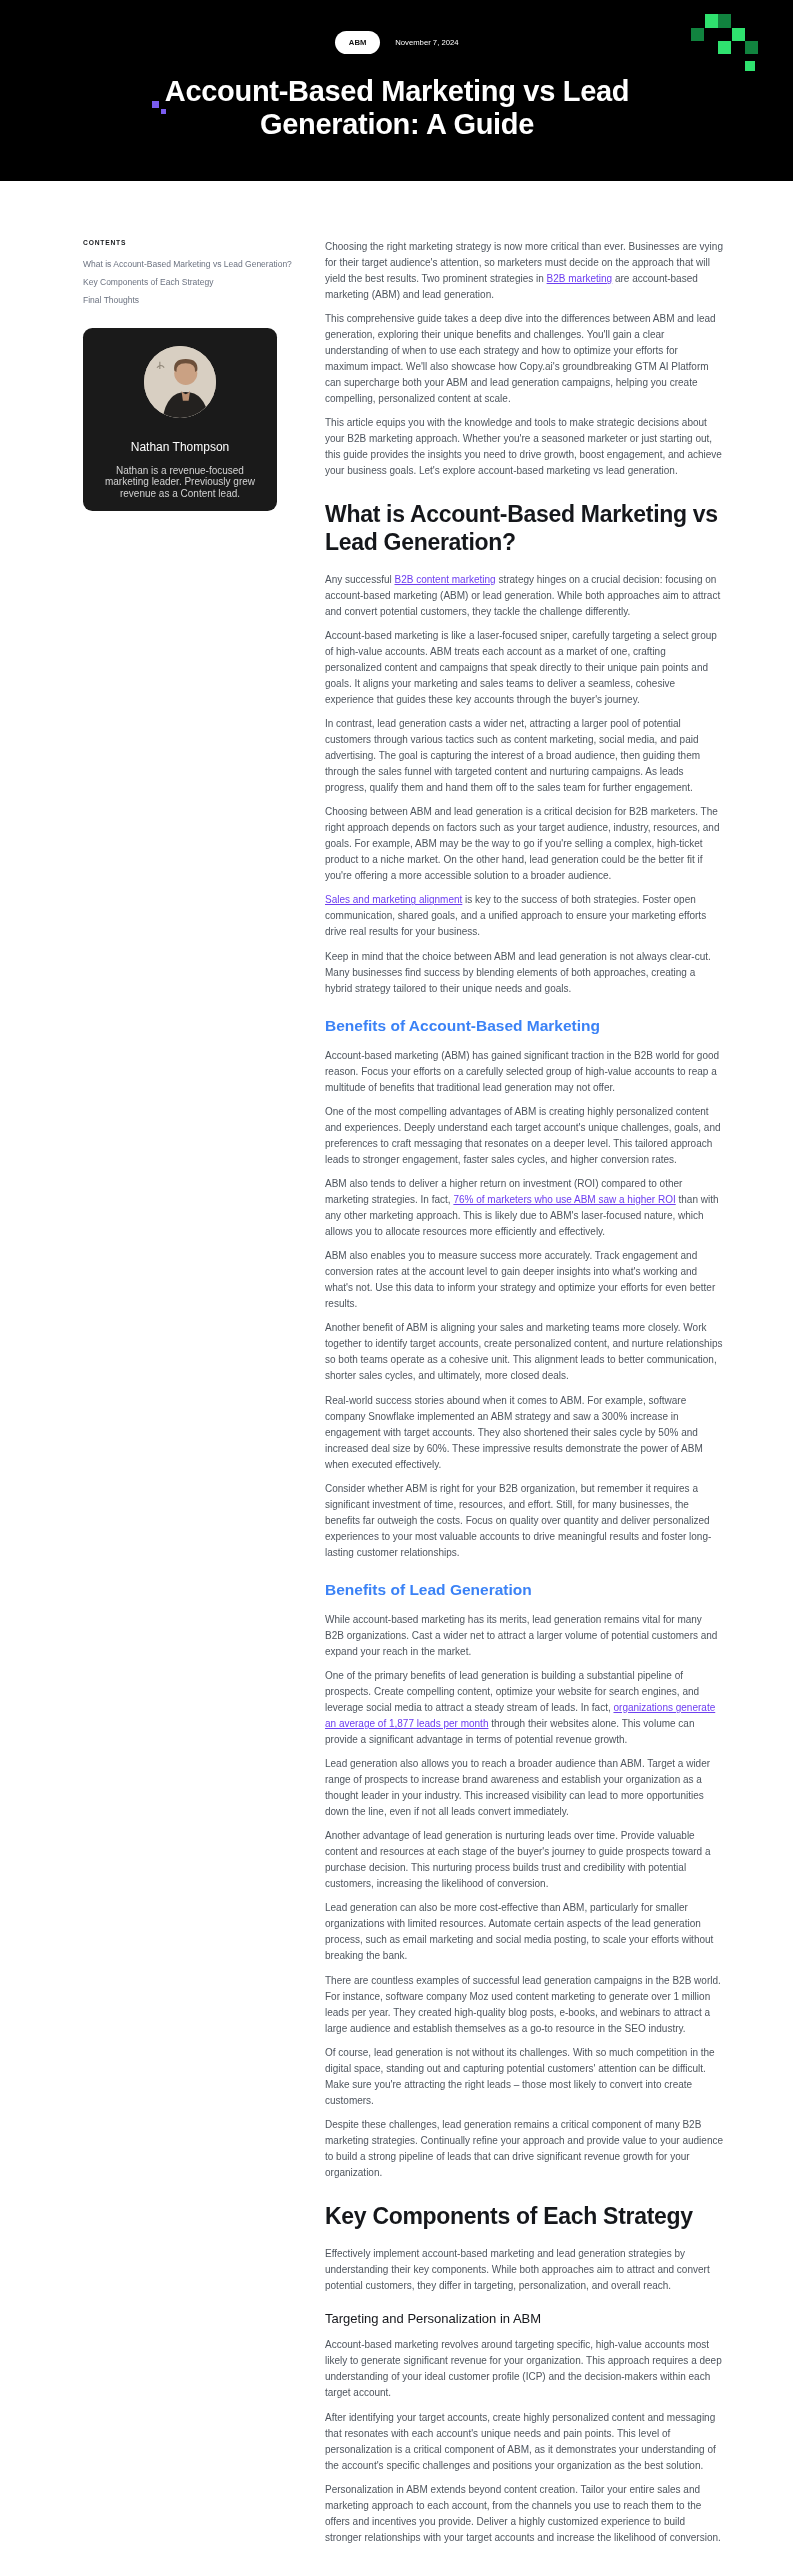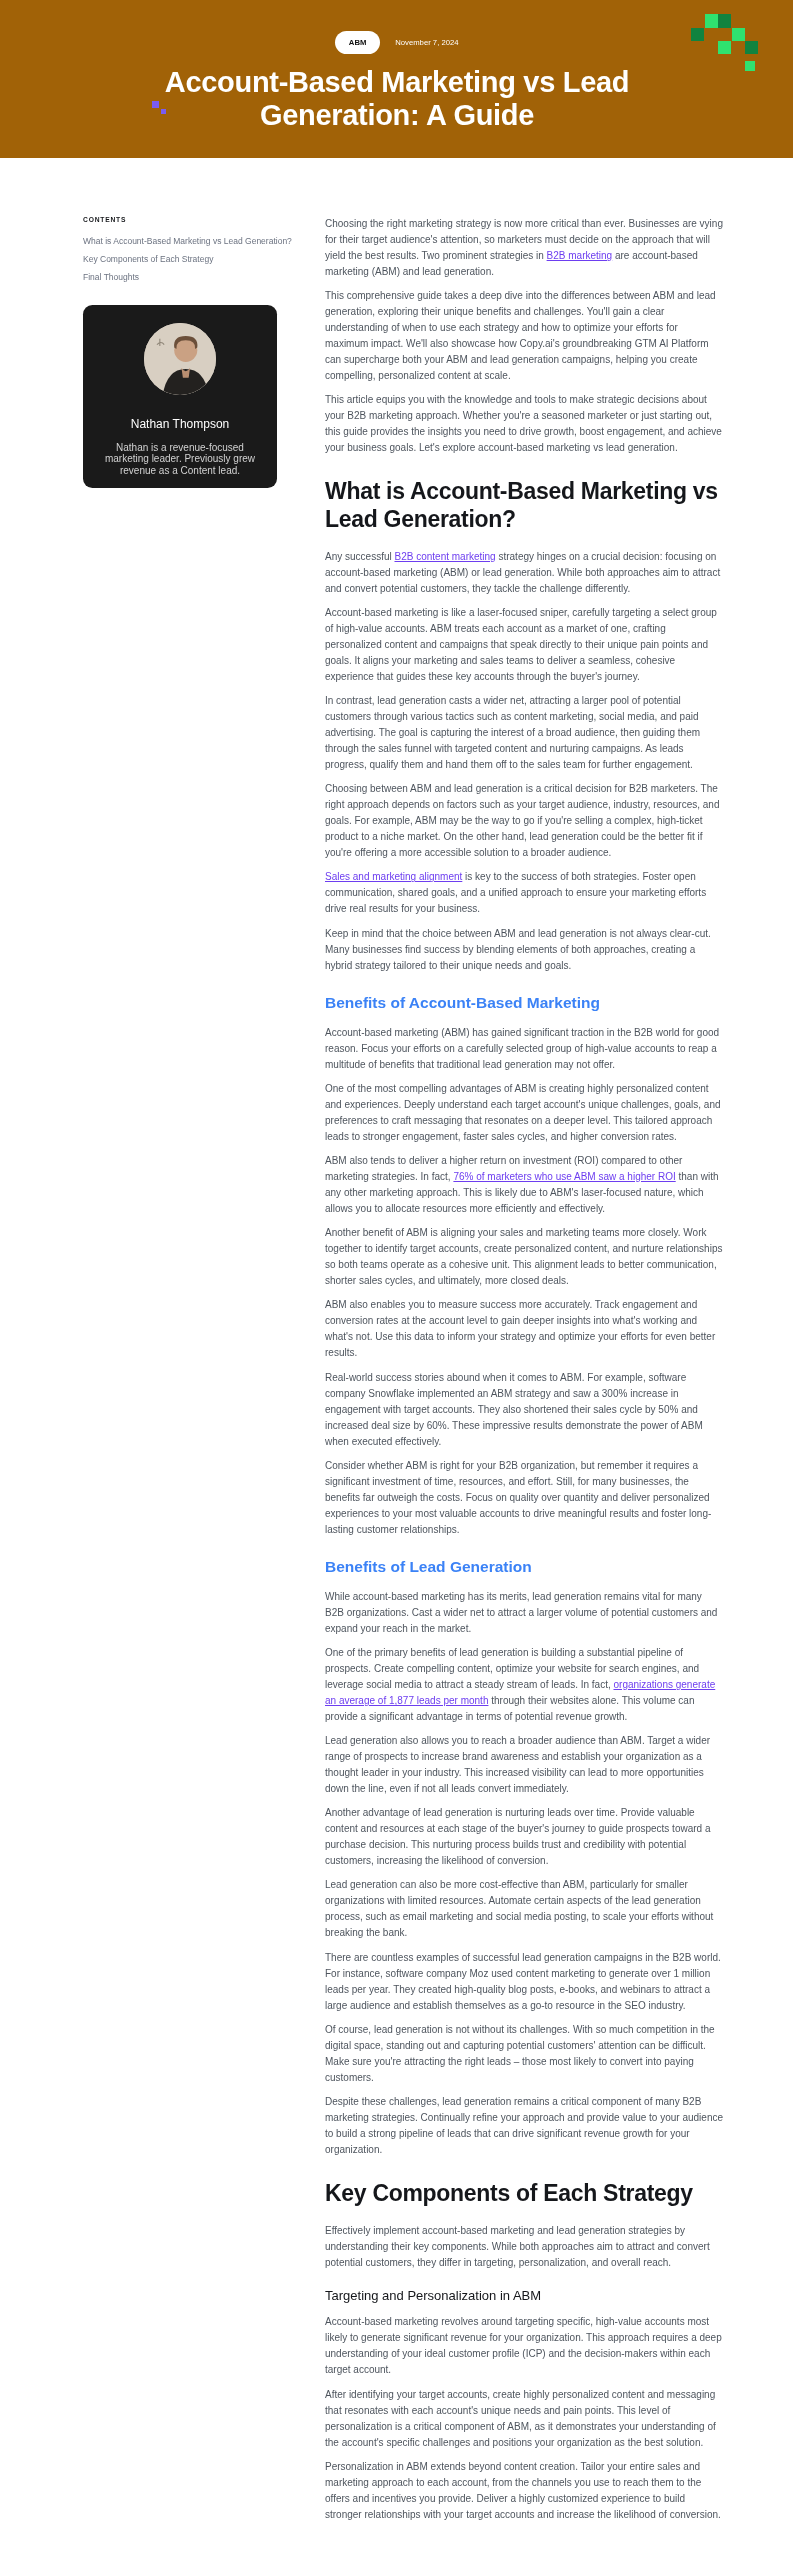--- a/index.html
+++ b/index.html
@@ -1,25 +1,25 @@
 <!DOCTYPE html>
 <html style="font-size:8.2px"><head>
 <meta charset="utf-8">
 <style>
   * { margin:0; padding:0; box-sizing:border-box; }
   html,body { background:#ffffff; }
   body { width:794px; margin:0 auto; font-family:"Liberation Sans", sans-serif; color:#4e555e; }
 
   
-  .hero { position:relative; background:#a16207; height:158px; padding-top:23px; overflow:hidden; }
+  .hero { position:relative; background:#000000; height:181px; padding-top:23px; overflow:hidden; }
   .hero-inner { display:flex; flex-direction:column; align-items:center; }
   .meta-row { display:flex; align-items:center; gap:15.5px; margin-top:8.2px; }
   .tag-pill { background:#ffffff; color:#111111; font-size:7.7px; font-weight:bold; border-radius:515px; padding:6.7px 13.4px; }
   .hero-date { color:#ffffff; font-size:7.7px; font-weight:normal; }
-  .hero-title { margin-top:12px; color:#ffffff; font-size:29px; font-weight:800; letter-spacing:-0.3px; line-height:1.16; text-align:center; max-width:505px; }
+  .hero-title { margin-top:21px; color:#ffffff; font-size:29px; font-weight:800; letter-spacing:-0.3px; line-height:1.16; text-align:center; max-width:505px; }
   .px { position:absolute; }
   .px.g1 { background:#2fe26f; } .px.g2 { background:#11833f; } .px.pu { background:#7a5cf0; }
 
   
   .page { display:flex; padding:58px 72px 0 83px; gap:36px; }
   .side { width:206px; flex:0 0 206px; }
   .contents-label { font-size:6.7px; font-weight:bold; letter-spacing:0.12em; color:#16181c; margin-bottom:13.4px; }
   .toc a { display:block; color:#6b7280; text-decoration:none; font-size:8.5px; margin-bottom:7.7px; white-space:nowrap; }
 
   .author-card { width:194px; height:183px; background:#1a1a1a; border-radius:9.3px; margin-top:23px; padding:18.5px 13.4px 0; text-align:center; overflow:hidden; }
@@ -92,32 +92,32 @@
       <p>Any successful <a class="inline" href="#">B2B content marketing</a> strategy hinges on a crucial decision: focusing on account-based marketing (ABM) or lead generation. While both approaches aim to attract and convert potential customers, they tackle the challenge differently.</p>
       <p>Account-based marketing is like a laser-focused sniper, carefully targeting a select group of high-value accounts. ABM treats each account as a market of one, crafting personalized content and campaigns that speak directly to their unique pain points and goals. It aligns your marketing and sales teams to deliver a seamless, cohesive experience that guides these key accounts through the buyer's journey.</p>
       <p>In contrast, lead generation casts a wider net, attracting a larger pool of potential customers through various tactics such as content marketing, social media, and paid advertising. The goal is capturing the interest of a broad audience, then guiding them through the sales funnel with targeted content and nurturing campaigns. As leads progress, qualify them and hand them off to the sales team for further engagement.</p>
       <p>Choosing between ABM and lead generation is a critical decision for B2B marketers. The right approach depends on factors such as your target audience, industry, resources, and goals. For example, ABM may be the way to go if you're selling a complex, high-ticket product to a niche market. On the other hand, lead generation could be the better fit if you're offering a more accessible solution to a broader audience.</p>
       <p><a class="inline" href="#">Sales and marketing alignment</a> is key to the success of both strategies. Foster open communication, shared goals, and a unified approach to ensure your marketing efforts drive real results for your business.</p>
       <p>Keep in mind that the choice between ABM and lead generation is not always clear-cut. Many businesses find success by blending elements of both approaches, creating a hybrid strategy tailored to their unique needs and goals.</p>
       <h3>Benefits of Account-Based Marketing</h3>
       <p>Account-based marketing (ABM) has gained significant traction in the B2B world for good reason. Focus your efforts on a carefully selected group of high-value accounts to reap a multitude of benefits that traditional lead generation may not offer.</p>
       <p>One of the most compelling advantages of ABM is creating highly personalized content and experiences. Deeply understand each target account's unique challenges, goals, and preferences to craft messaging that resonates on a deeper level. This tailored approach leads to stronger engagement, faster sales cycles, and higher conversion rates.</p>
       <p>ABM also tends to deliver a higher return on investment (ROI) compared to other marketing strategies. In fact, <a class="inline" href="#">76% of marketers who use ABM saw a higher ROI</a> than with any other marketing approach. This is likely due to ABM's laser-focused nature, which allows you to allocate resources more efficiently and effectively.</p>
+      <p>ABM also enables you to measure success more accurately. Track engagement and conversion rates at the account level to gain deeper insights into what's working and what's not. Use this data to inform your strategy and optimize your efforts for even better results.</p>
       <p>Another benefit of ABM is aligning your sales and marketing teams more closely. Work together to identify target accounts, create personalized content, and nurture relationships so both teams operate as a cohesive unit. This alignment leads to better communication, shorter sales cycles, and ultimately, more closed deals.</p>
-      <p>ABM also enables you to measure success more accurately. Track engagement and conversion rates at the account level to gain deeper insights into what's working and what's not. Use this data to inform your strategy and optimize your efforts for even better results.</p>
       <p>Real-world success stories abound when it comes to ABM. For example, software company Snowflake implemented an ABM strategy and saw a 300% increase in engagement with target accounts. They also shortened their sales cycle by 50% and increased deal size by 60%. These impressive results demonstrate the power of ABM when executed effectively.</p>
       <p>Consider whether ABM is right for your B2B organization, but remember it requires a significant investment of time, resources, and effort. Still, for many businesses, the benefits far outweigh the costs. Focus on quality over quantity and deliver personalized experiences to your most valuable accounts to drive meaningful results and foster long-lasting customer relationships.</p>
       <h3>Benefits of Lead Generation</h3>
       <p>While account-based marketing has its merits, lead generation remains vital for many B2B organizations. Cast a wider net to attract a larger volume of potential customers and expand your reach in the market.</p>
       <p>One of the primary benefits of lead generation is building a substantial pipeline of prospects. Create compelling content, optimize your website for search engines, and leverage social media to attract a steady stream of leads. In fact, <a class="inline" href="#">organizations generate an average of 1,877 leads per month</a> through their websites alone. This volume can provide a significant advantage in terms of potential revenue growth.</p>
       <p>Lead generation also allows you to reach a broader audience than ABM. Target a wider range of prospects to increase brand awareness and establish your organization as a thought leader in your industry. This increased visibility can lead to more opportunities down the line, even if not all leads convert immediately.</p>
       <p>Another advantage of lead generation is nurturing leads over time. Provide valuable content and resources at each stage of the buyer's journey to guide prospects toward a purchase decision. This nurturing process builds trust and credibility with potential customers, increasing the likelihood of conversion.</p>
       <p>Lead generation can also be more cost-effective than ABM, particularly for smaller organizations with limited resources. Automate certain aspects of the lead generation process, such as email marketing and social media posting, to scale your efforts without breaking the bank.</p>
       <p>There are countless examples of successful lead generation campaigns in the B2B world. For instance, software company Moz used content marketing to generate over 1 million leads per year. They created high-quality blog posts, e-books, and webinars to attract a large audience and establish themselves as a go-to resource in the SEO industry.</p>
-      <p>Of course, lead generation is not without its challenges. With so much competition in the digital space, standing out and capturing potential customers' attention can be difficult. Make sure you're attracting the right leads – those most likely to convert into paying customers.</p>
+      <p>Of course, lead generation is not without its challenges. With so much competition in the digital space, standing out and capturing potential customers' attention can be difficult. Make sure you're attracting the right leads – those most likely to convert into create customers.</p>
       <p>Despite these challenges, lead generation remains a critical component of many B2B marketing strategies. Continually refine your approach and provide value to your audience to build a strong pipeline of leads that can drive significant revenue growth for your organization.</p>
       <h2>Key Components of Each Strategy</h2>
       <p>Effectively implement account-based marketing and lead generation strategies by understanding their key components. While both approaches aim to attract and convert potential customers, they differ in targeting, personalization, and overall reach.</p>
       <h4>Targeting and Personalization in ABM</h4>
       <p>Account-based marketing revolves around targeting specific, high-value accounts most likely to generate significant revenue for your organization. This approach requires a deep understanding of your ideal customer profile (ICP) and the decision-makers within each target account.</p>
       <p>After identifying your target accounts, create highly personalized content and messaging that resonates with each account's unique needs and pain points. This level of personalization is a critical component of ABM, as it demonstrates your understanding of the account's specific challenges and positions your organization as the best solution.</p>
       <p>Personalization in ABM extends beyond content creation. Tailor your entire sales and marketing approach to each account, from the channels you use to reach them to the offers and incentives you provide. Deliver a highly customized experience to build stronger relationships with your target accounts and increase the likelihood of conversion.</p>
     </main>
 </div>
 

